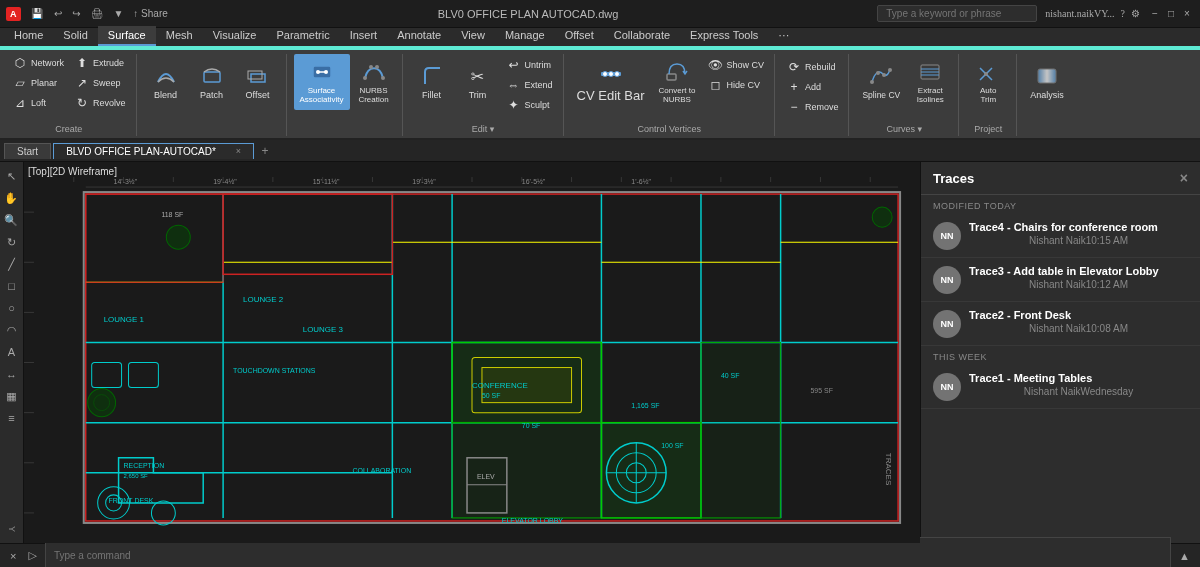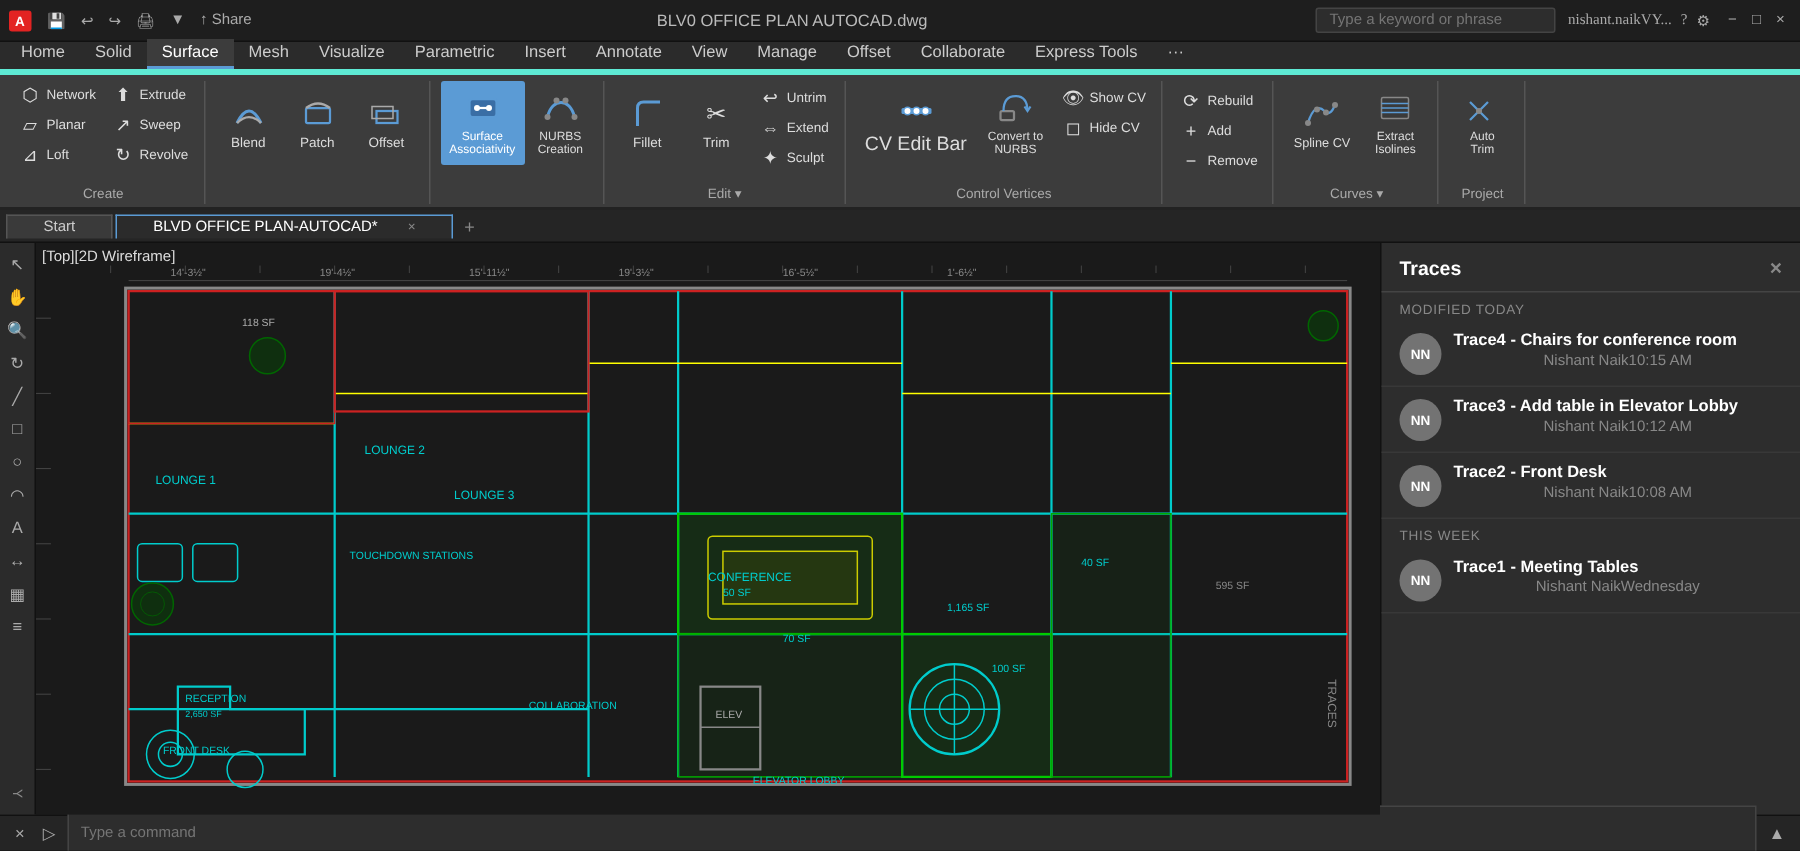--- a/index.html
+++ b/index.html
@@ -335,21 +335,21 @@
       display: flex;
       align-items: center;
       padding: 0 4px;
       gap: 2px;
       border-bottom: 1px solid #111;
     }
     .doc-tab {
       display: flex;
       align-items: center;
       gap: 4px;
-      padding: 2px 24px;
+      padding: 2px 12px;
       background: #3a3a3a;
       color: #ccc;
       font-size: 10px;
       cursor: pointer;
       border: 1px solid #555;
       border-bottom: none;
     }
     .doc-tab.active {
       background: #2b2b2b;
       color: #fff;
@@ -647,20 +647,40 @@
             <path d="M4 20 L10 14 M10 14 L4 8 M10 14 L16 8 M10 14 L16 20" stroke="#5b9bd5" stroke-width="1.5" fill="none"></path>
             <circle cx="10" cy="14" r="2" fill="#888"></circle>
           </svg>
         </div>
         <span style="font-size:8px;text-align:center">Auto<br>Trim</span>
       </div>
     </div>
     <div class="ribbon-group-label">Project</div>
   </div>
 
+  <div class="ribbon-group" style="border-right:none">
+    <div class="ribbon-group-items">
+      <div class="ribbon-btn large">
+        <div class="ribbon-icon">
+          <svg width="24" height="24" viewBox="0 0 24 24" fill="none">
+            <defs>
+              <linearGradient id="zebra" x1="0" y1="0" x2="1" y2="0">
+                <stop offset="0%" stop-color="#5b9bd5"></stop>
+                <stop offset="50%" stop-color="white"></stop>
+                <stop offset="100%" stop-color="#5b9bd5"></stop>
+              </linearGradient>
+            </defs>
+            <rect x="3" y="5" width="18" height="14" rx="2" fill="url(#zebra)" opacity="0.7" stroke="#888" stroke-width="1"></rect>
+          </svg>
+        </div>
+        <span>Analysis</span>
+      </div>
+    </div>
+    <div class="ribbon-group-label"></div>
+  </div>
 </div>
 
 <div class="tab-bar">
   <div class="doc-tab">
     <span>Start</span>
   </div>
   <div class="doc-tab active">
     <span>BLVD OFFICE PLAN-AUTOCAD*</span>
     <span class="doc-tab-close">×</span>
   </div>

